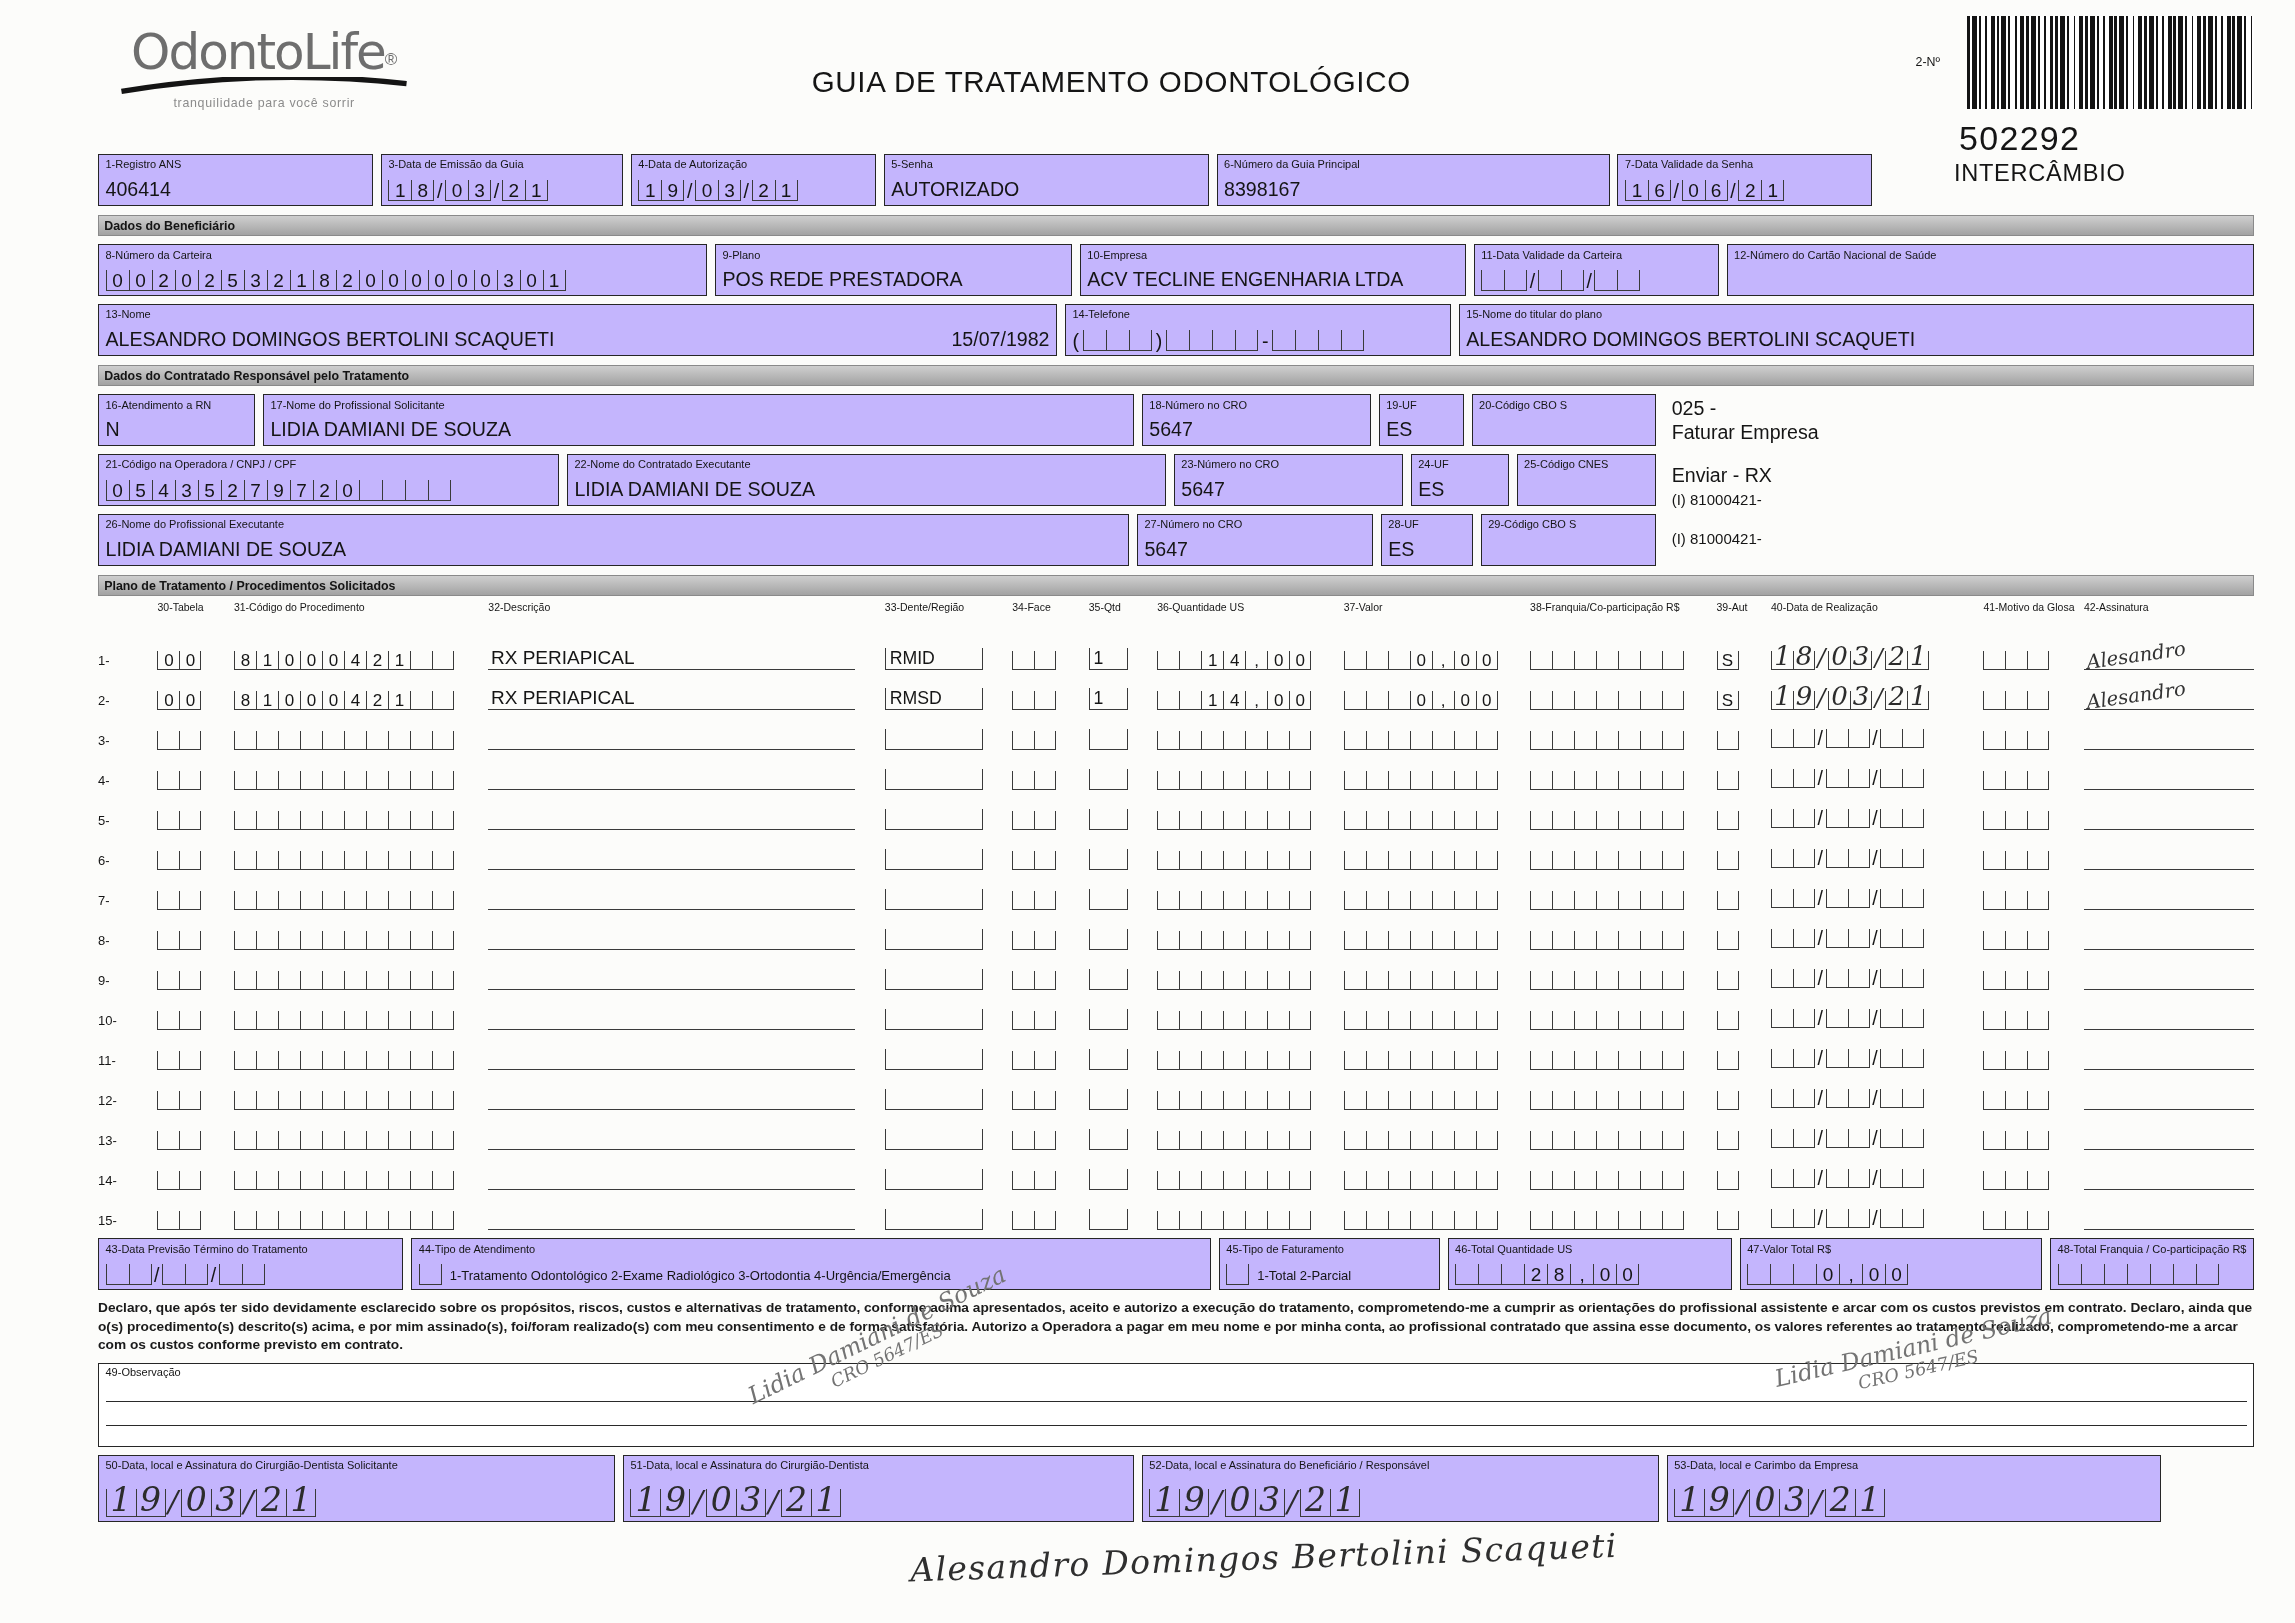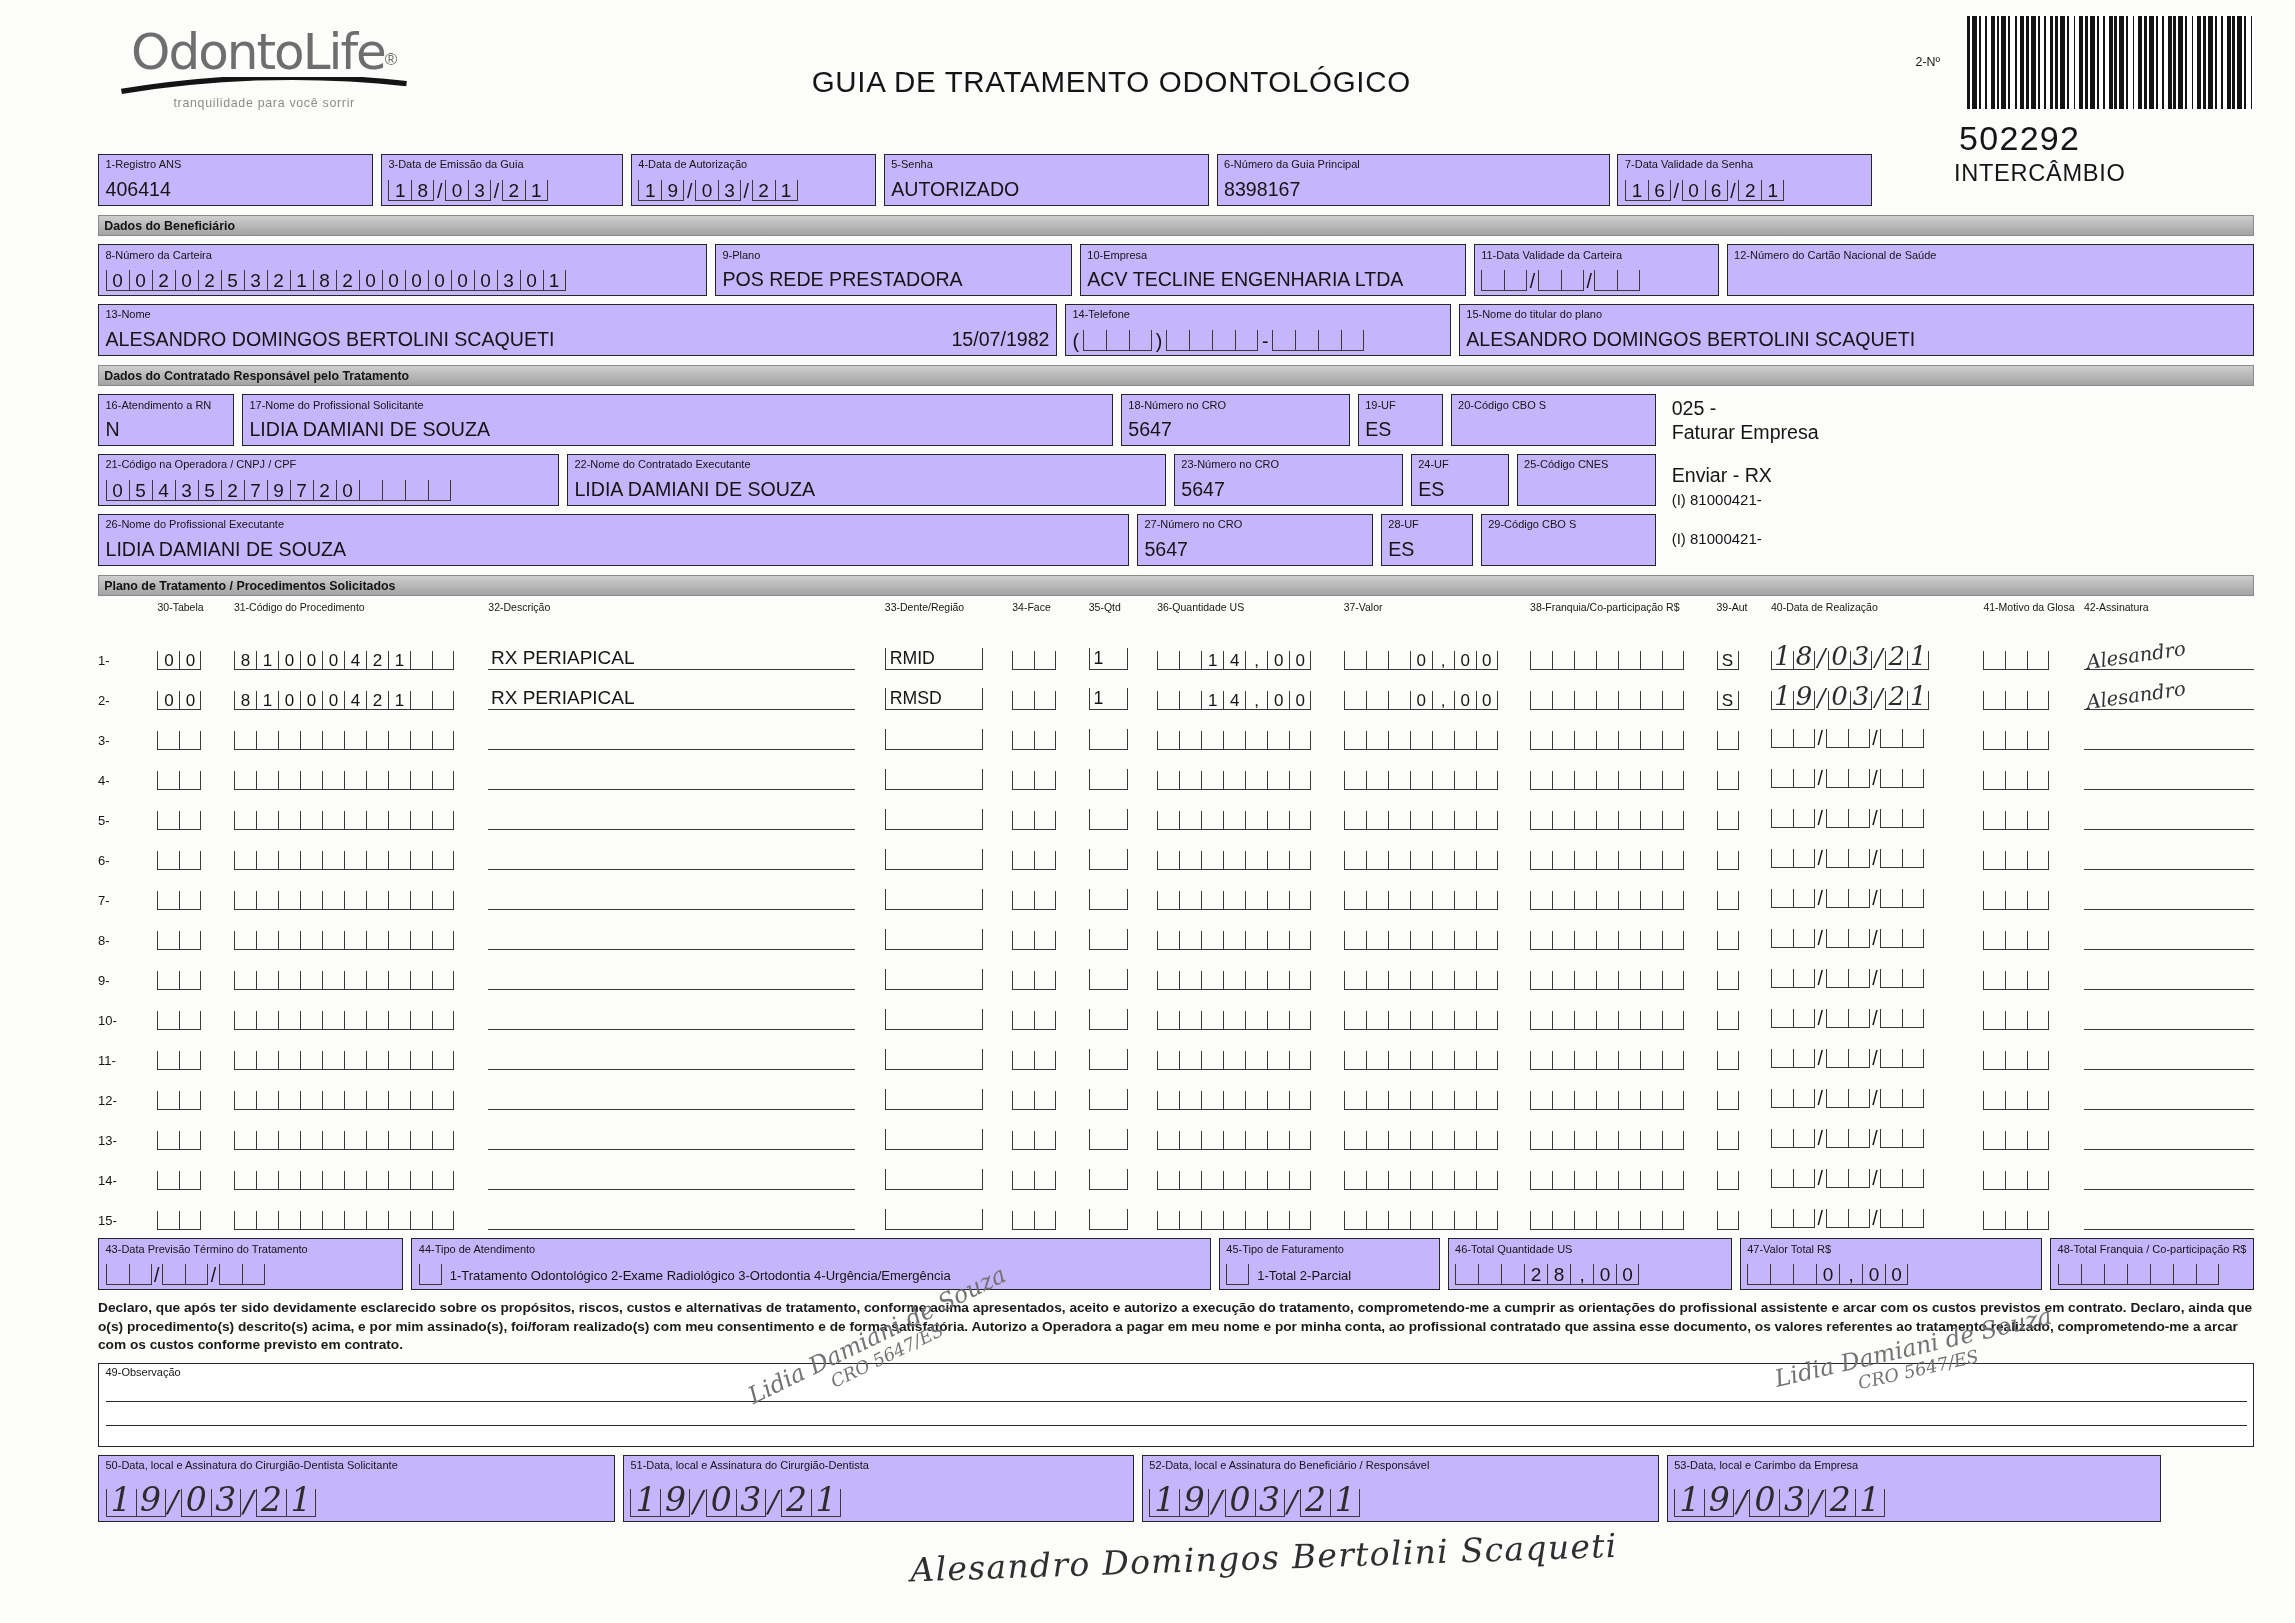--- a/index.html
+++ b/index.html
@@ -284,21 +284,21 @@
       <div class="lbl">15-Nome do titular do plano</div>
       <div class="val">ALESANDRO DOMINGOS BERTOLINI SCAQUETI</div>
     </div>
   </div>
 
   <div class="secbar">Dados do Contratado Responsável pelo Tratamento</div>
 
   <div class="contract-wrap">
     <div class="contract-left">
       <div class="row">
-        <div class="fbox" style="width:136px">
+        <div class="fbox" style="width:157px">
           <div class="lbl">16-Atendimento a RN</div>
           <div class="val">N</div>
         </div>
         <div class="fbox" style="width:871px">
           <div class="lbl">17-Nome do Profissional Solicitante</div>
           <div class="val">LIDIA DAMIANI DE SOUZA</div>
         </div>
         <div class="fbox" style="width:229px">
           <div class="lbl">18-Número no CRO</div>
           <div class="val">5647</div>

